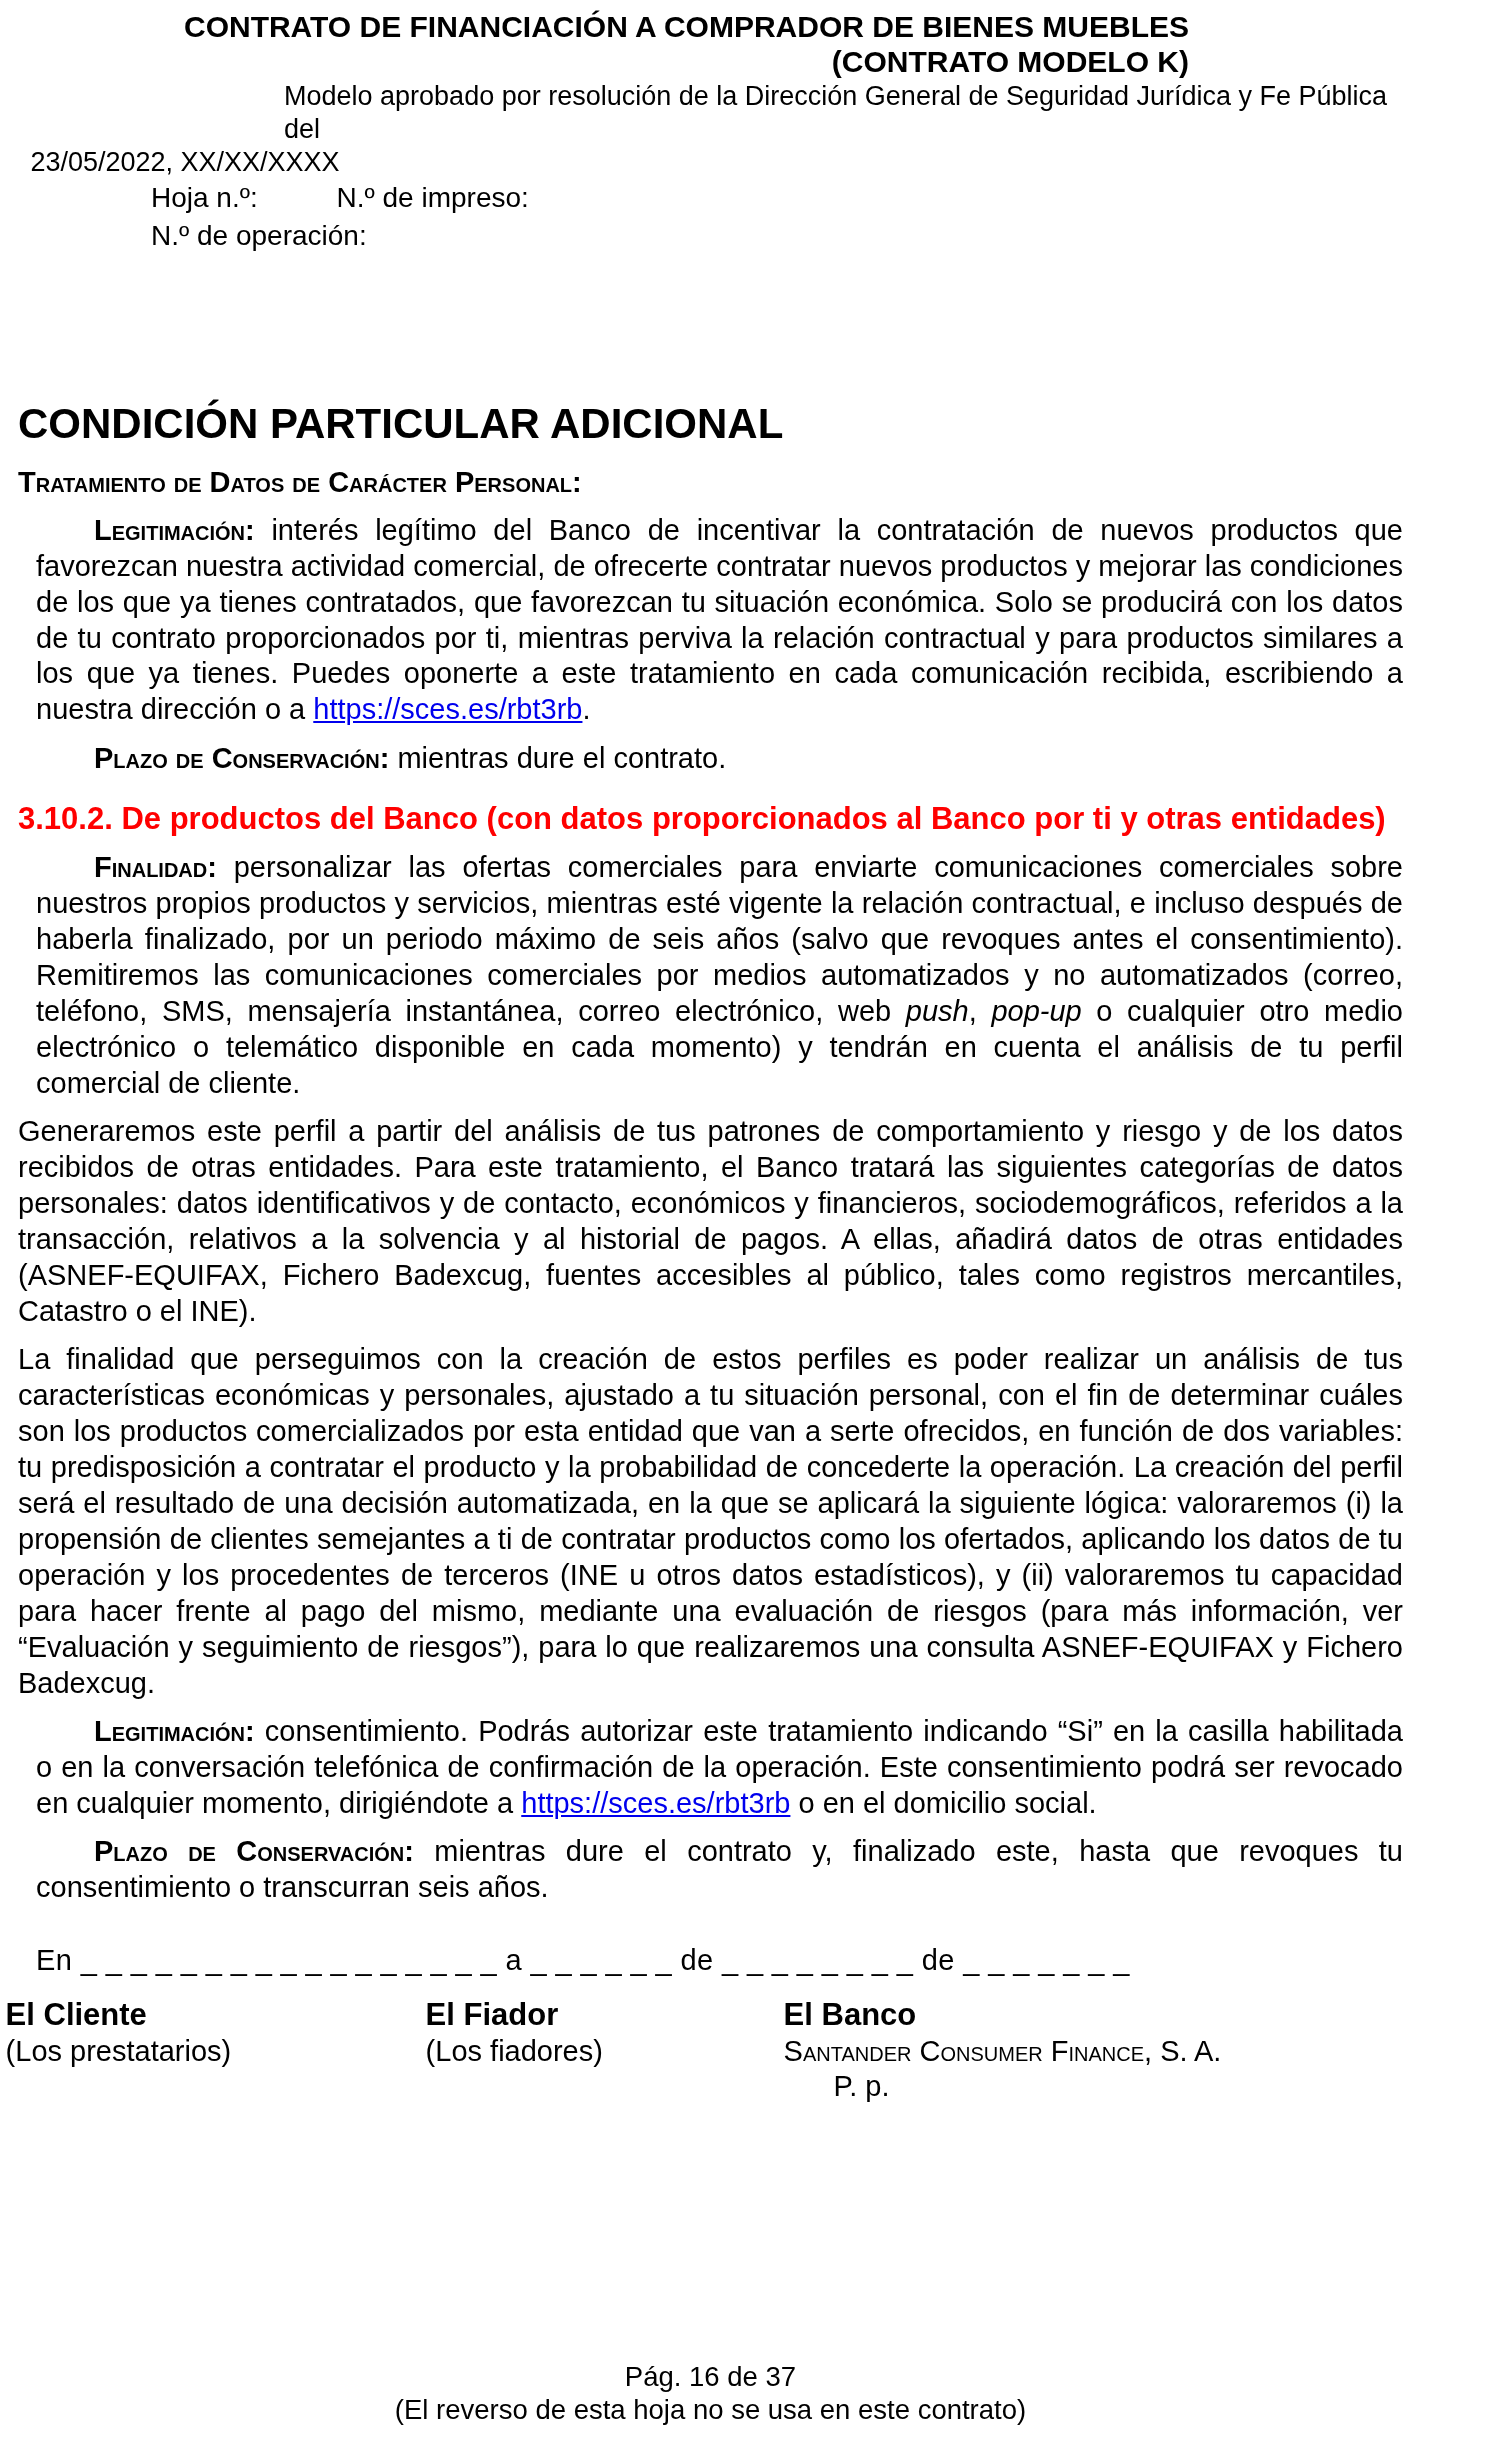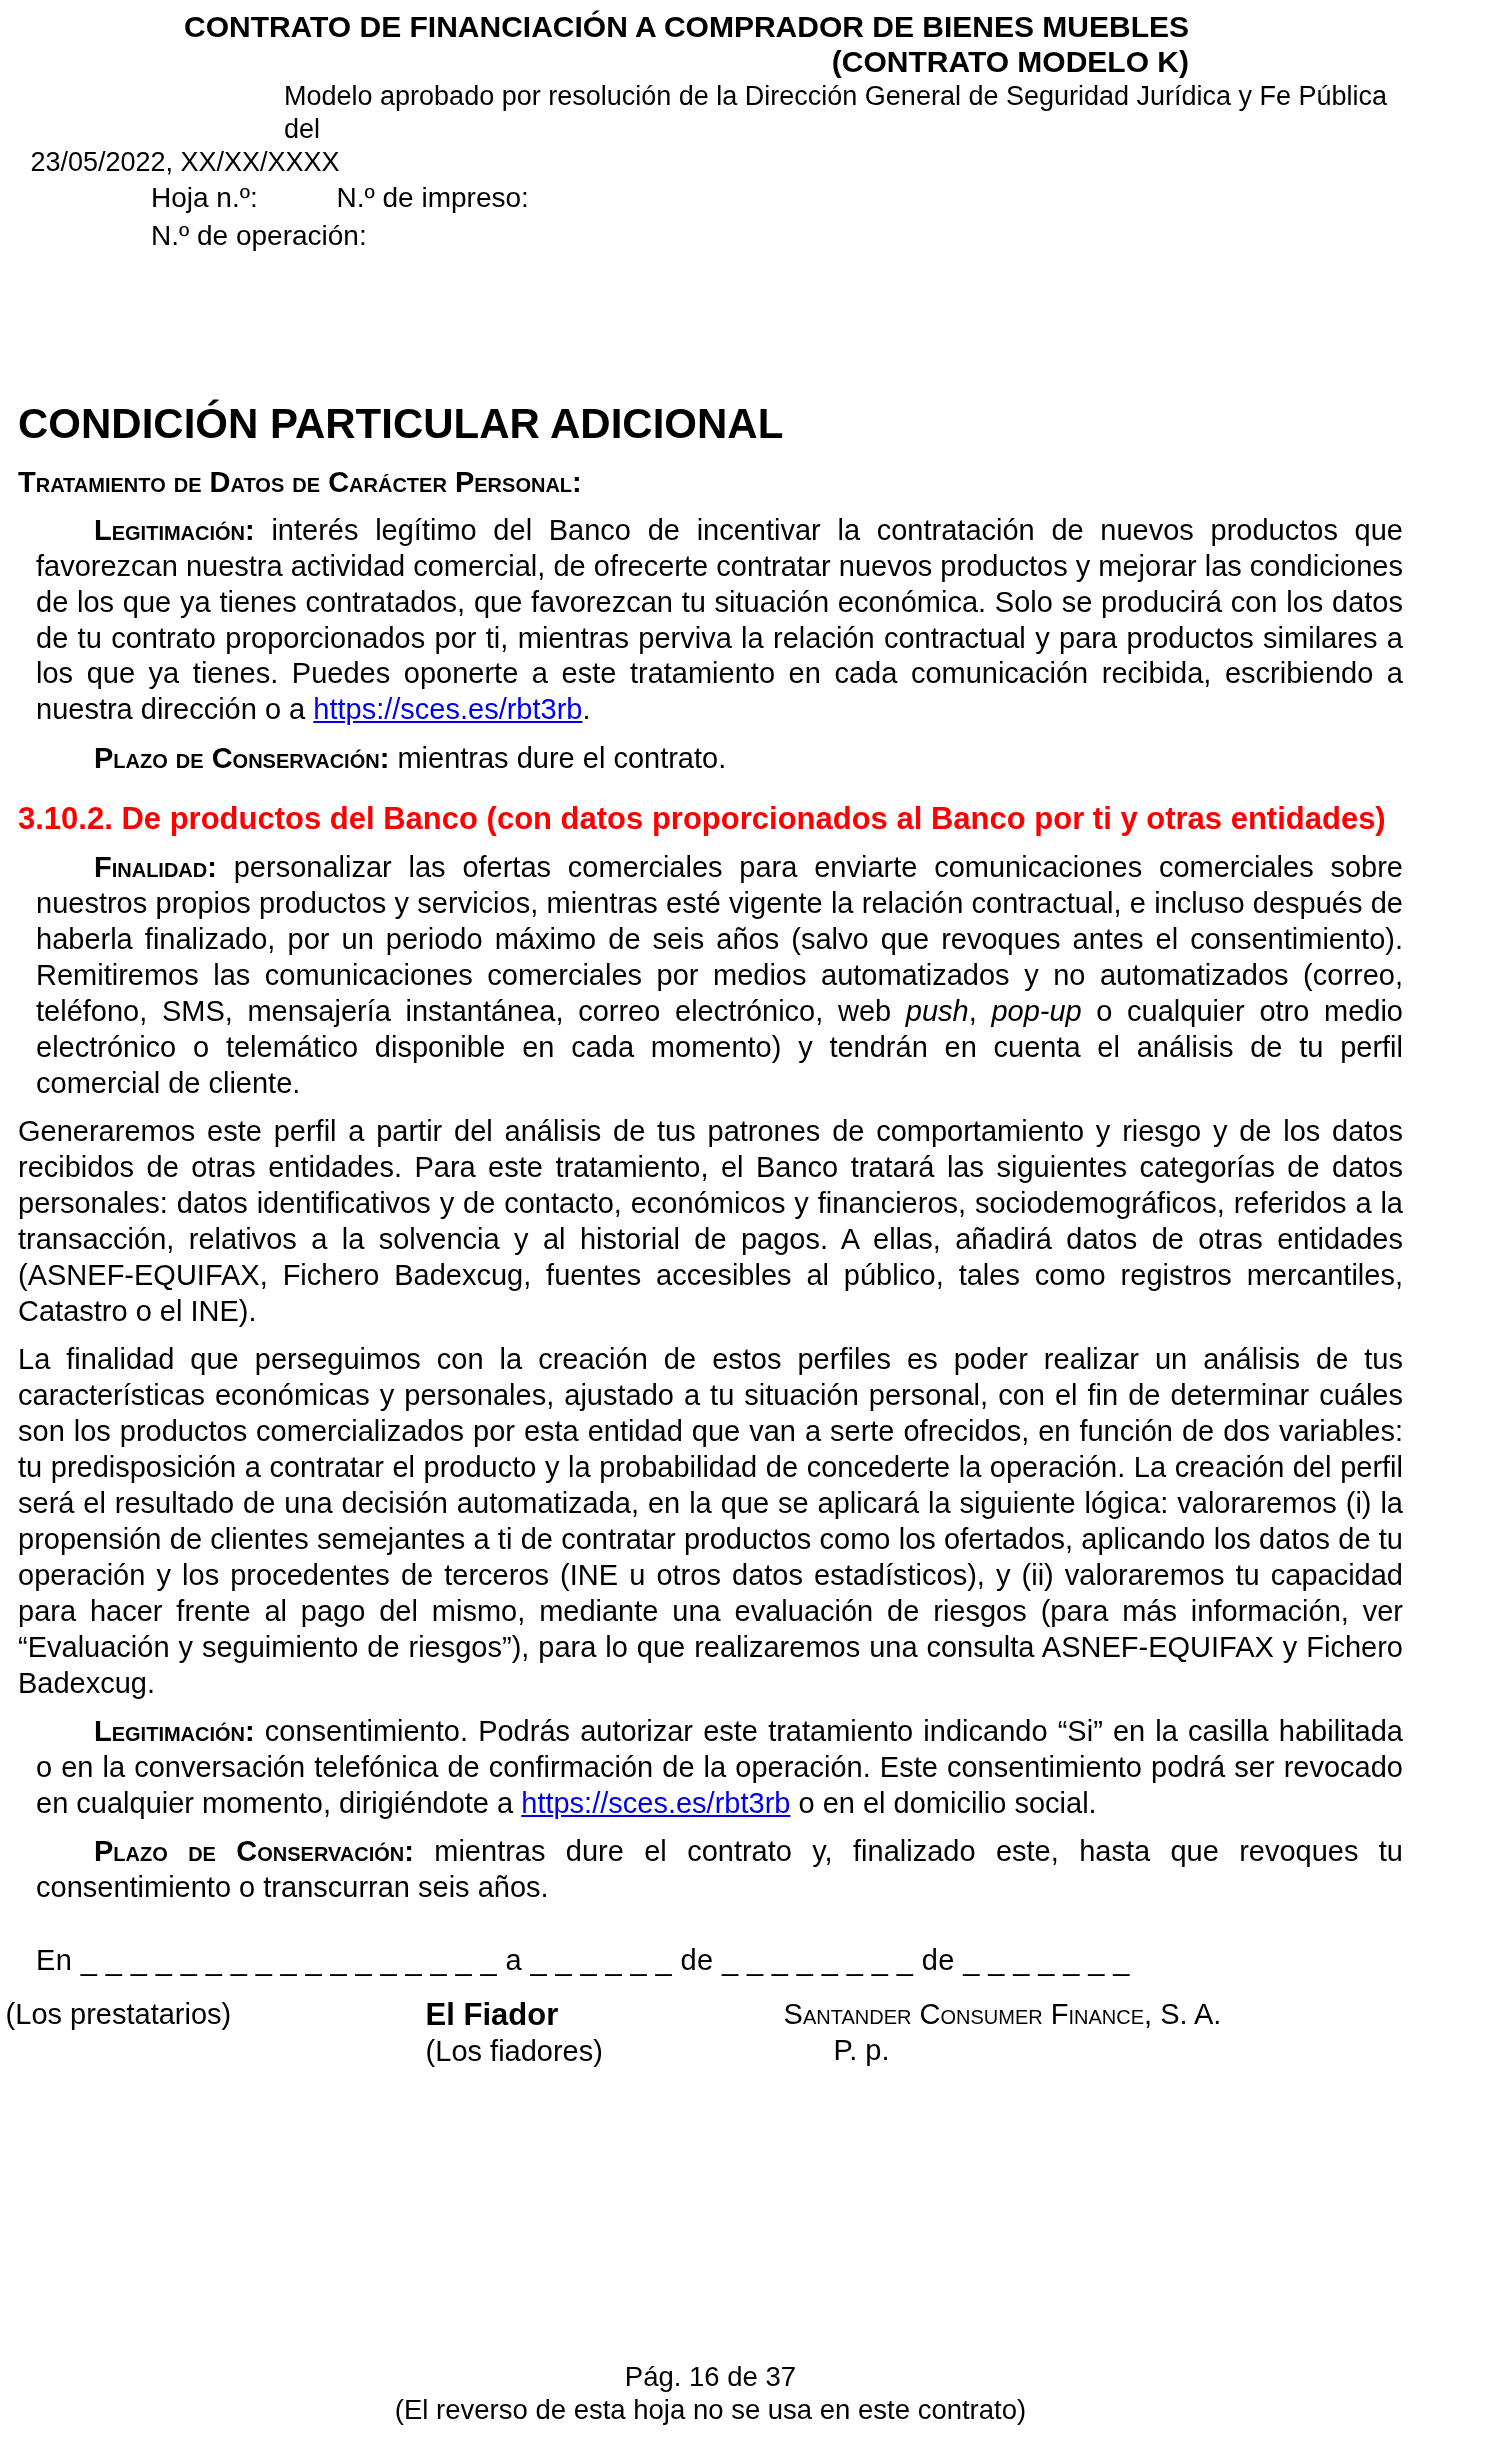--- a/index.html
+++ b/index.html
@@ -83,27 +83,29 @@
   <p class="para">La finalidad que perseguimos con la creación de estos perfiles es poder realizar un análisis de tus características económicas y personales, ajustado a tu situación personal, con el fin de determinar cuáles son los productos comercializados por esta entidad que van a serte ofrecidos, en función de dos variables: tu predisposición a contratar el producto y la probabilidad de concederte la operación. La creación del perfil será el resultado de una decisión automatizada, en la que se aplicará la siguiente lógica: valoraremos (i) la propensión de clientes semejantes a ti de contratar productos como los ofertados, aplicando los datos de tu operación y los procedentes de terceros (INE u otros datos estadísticos), y (ii) valoraremos tu capacidad para hacer frente al pago del mismo, mediante una evaluación de riesgos (para más información, ver “Evaluación y seguimiento de riesgos”), para lo que realizaremos una consulta ASNEF-EQUIFAX y Fichero Badexcug.</p>
 
   <p class="para indented"><span class="sc bold">Legitimación:</span><span> consentimiento. Podrás autorizar este tratamiento indicando “Si” en la casilla habilitada o en la conversación telefónica de confirmación de la operación. Este consentimiento podrá ser revocado en cualquier momento, dirigiéndote a </span><a class="link" href="#">https://sces.es/rbt3rb</a><span> o en el domicilio social.</span></p>
 
   <p class="para indented"><span class="sc bold">Plazo de Conservación:</span><span> mientras dure el contrato y, finalizado este, hasta que revoques tu consentimiento o transcurran seis años.</span></p>
 
   <div class="date-line">En _ _ _ _ _ _ _ _ _ _ _ _ _ _ _ _ _ a _ _ _ _ _ _ de _ _ _ _ _ _ _ _ de _ _ _ _ _ _ _</div>
 
   <div class="sign-row">
     <div class="c1">
+      <div class="sign-title">El Cliente</div>
       <div class="sign-sub">(Los prestatarios)</div>
     </div>
     <div class="c2">
       <div class="sign-title">El Fiador</div>
       <div class="sign-sub">(Los fiadores)</div>
     </div>
     <div class="c3">
+      <div class="sign-title">El Banco</div>
       <div class="sign-sub sc">Santander Consumer Finance, S. A.</div>
       <div class="sign-sub sign-pp">P. p.</div>
     </div>
   </div>
 
   <div class="footer">
     <div>Pág. 16 de 37</div>
     <div>(El reverso de esta hoja no se usa en este contrato)</div>
   </div>
 

